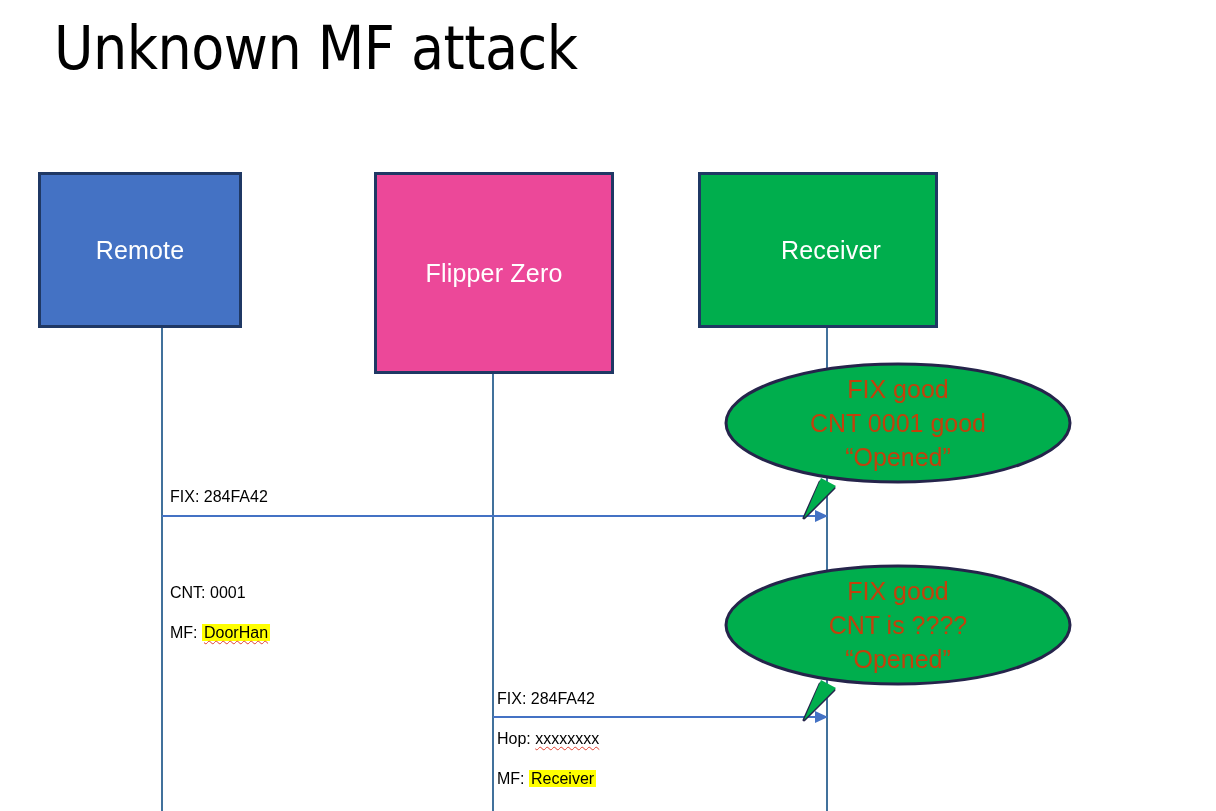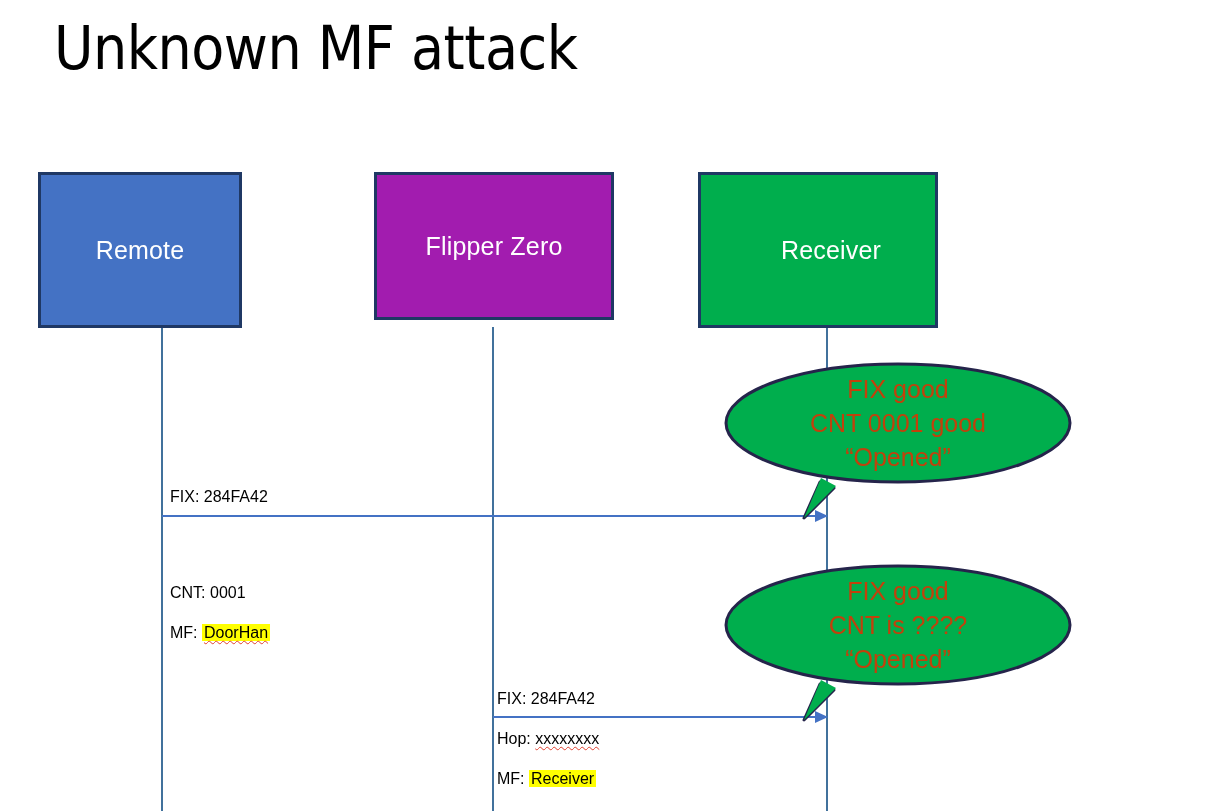--- a/index.html
+++ b/index.html
@@ -53,21 +53,21 @@
     box-sizing: border-box;
     display: flex;
     align-items: center;
     justify-content: center;
     color: #ffffff;
     font-size: 25px;
     font-weight: 400;
     letter-spacing: 0.2px;
   }
   #actor-remote   { left: 38px;  top: 172px; width: 204px; height: 156px; background: #4472C4; }
-  #actor-flipper  { left: 374px; top: 172px; width: 240px; height: 148px; background: #a21caf; }
+  #actor-flipper  { left: 374px; top: 172px; width: 240px; height: 202px; background: #ec4899; }
   #actor-receiver { left: 698px; top: 172px; width: 240px; height: 156px; background: #00AE4D; padding-left: 26px; }
 
   
   .msg-arrow { position: absolute; height: 2px; background: #4472C4; }
   .msg-arrow::after {
     content: "";
     position: absolute;
     right: -1px;
     top: -5px;
     width: 0; height: 0;

